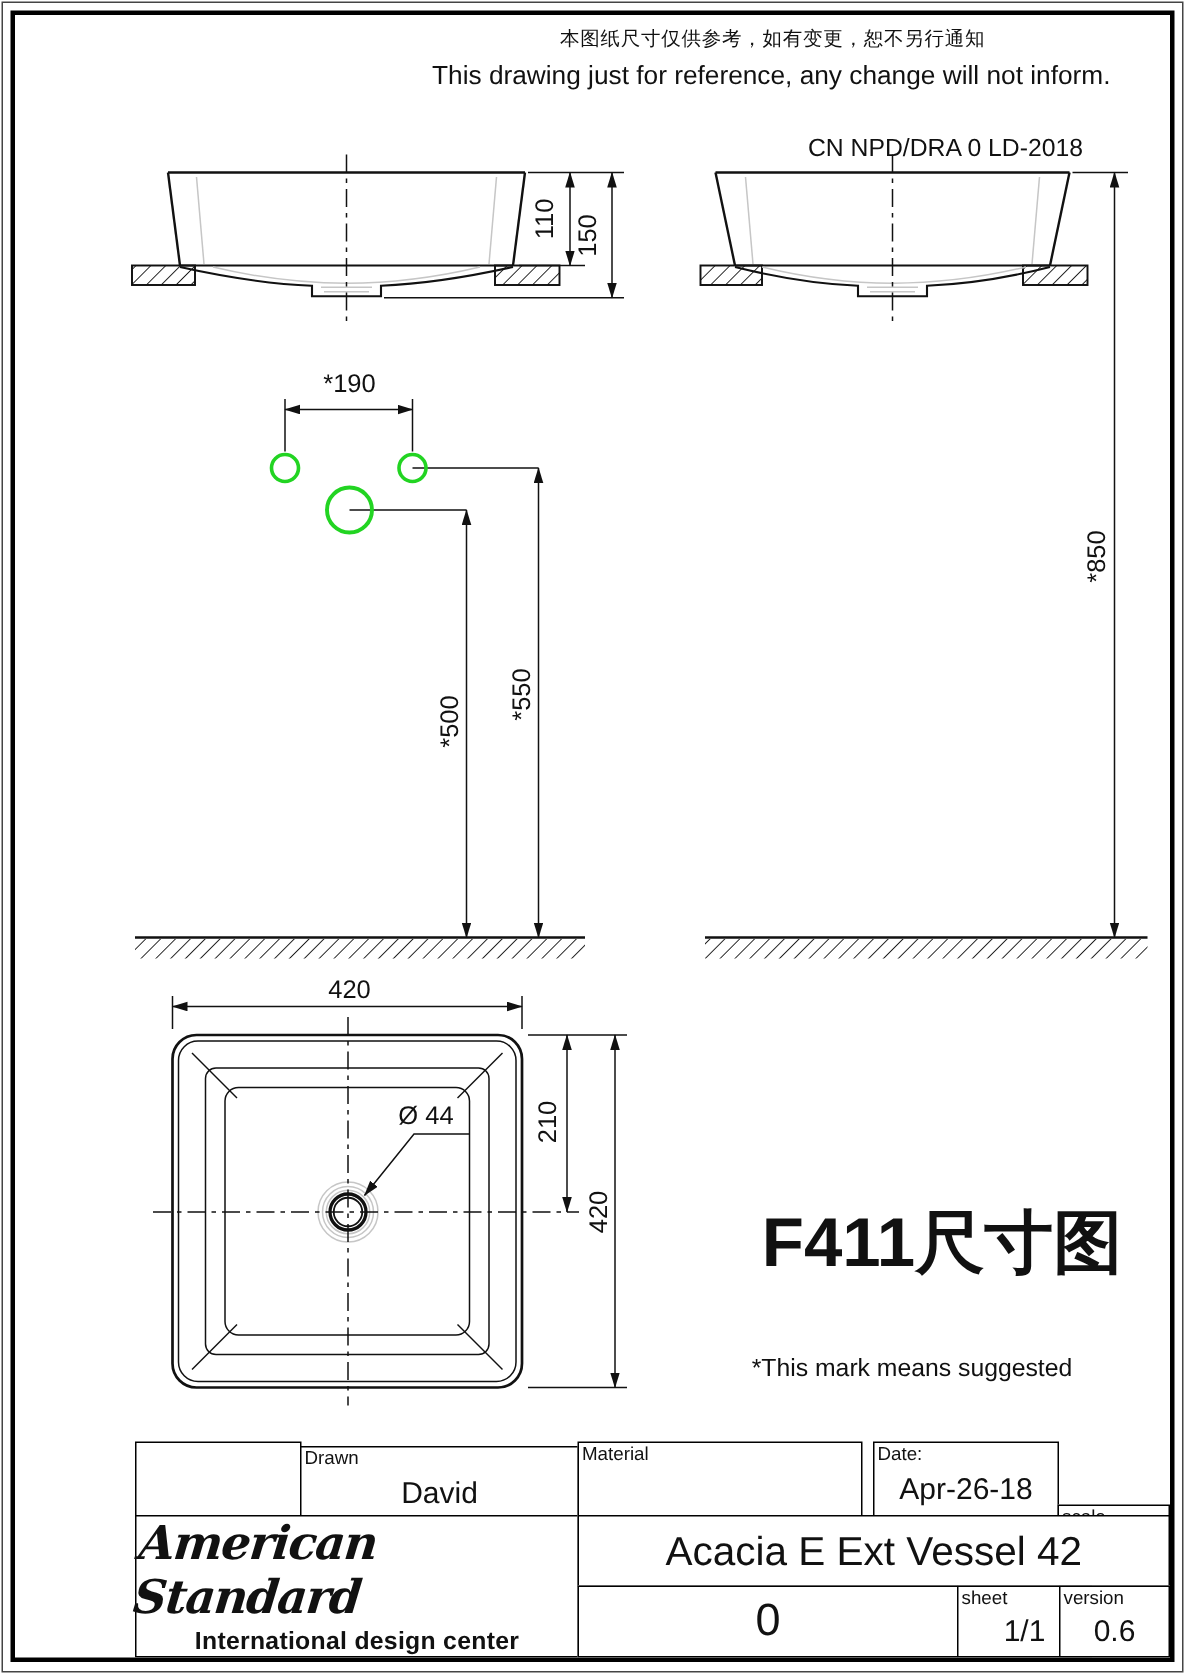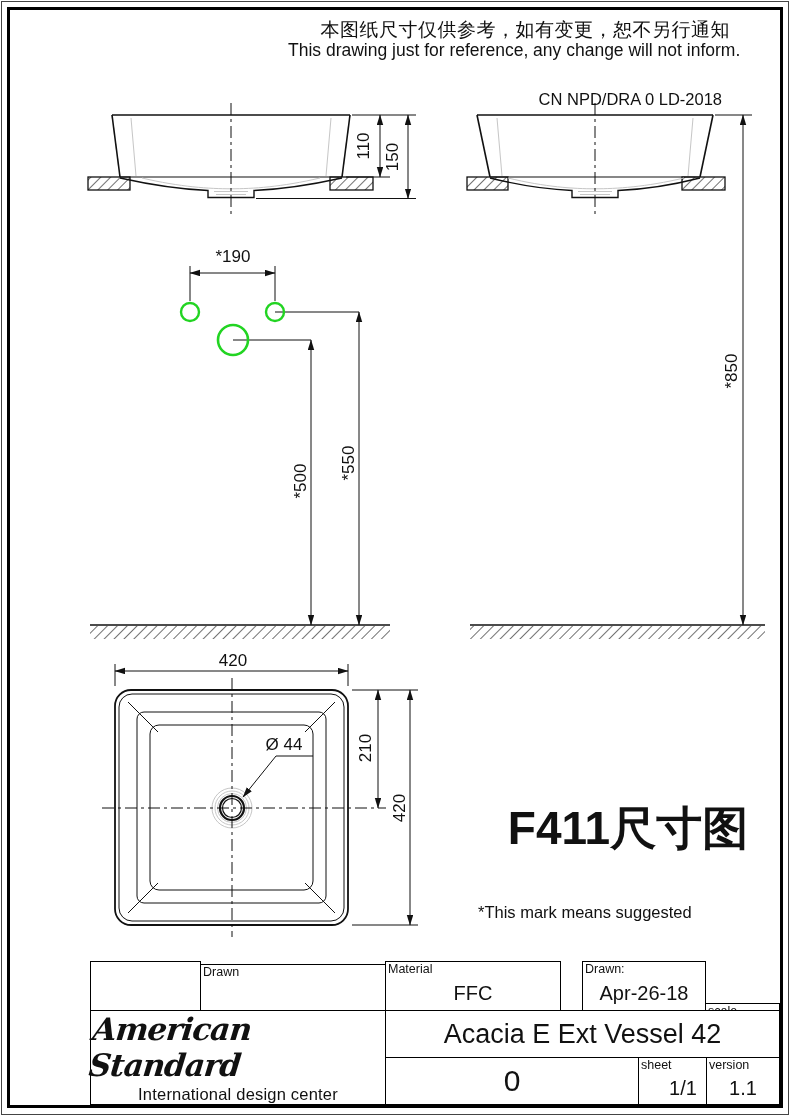--- a/index.html
+++ b/index.html
@@ -5,60 +5,60 @@
   * { margin:0; padding:0; box-sizing:border-box; }
   html,body { background:#fff; }
   .page {
     position:relative; width:790px; height:1117px; background:#fff;
     font-family:"Liberation Sans", sans-serif; color:#111; overflow:hidden;
   }
   .frame-outer { position:absolute; left:1px; top:1px; width:788px; height:1114px; border:1px solid #444; }
   .frame-inner { position:absolute; left:7px; top:7px; width:776px; height:1101px; border:3px solid #000; }
 
   .hdr { position:absolute; white-space:nowrap; }
-  .hdr-zh { left:300px; top:17px; width:430px; font-size:19px; letter-spacing:.5px; text-align:right; }
+  .hdr-zh { left:300px; top:17px; width:430px; font-size:13px; letter-spacing:.5px; text-align:center; }
   .hdr-en { left:288px; top:40px; width:480px; font-size:17.5px; text-align:left; }
   .hdr-code { left:400px; top:62px; width:322px; font-size:16.5px; text-align:right;margin-top:28px; }
 
   svg.canvas { position:absolute; left:0; top:0; }
 
   .lbl { position:absolute; font-size:17px; color:#111; white-space:nowrap;
          transform:translate(-50%,-50%); line-height:1; }
   .rot { transform:translate(-50%,-50%) rotate(-90deg); }
 
   .fig-title { position:absolute; left:478px; top:798px; width:300px; text-align:center;
                font-size:46px; font-weight:600; white-space:nowrap; }
-  .fig-note  { position:absolute; left:478px; top:903px; width:260px; 
+  .fig-note  { position:absolute; left:478px; top:903px; width:260px; text-align:center;
                font-size:16.5px; white-space:nowrap; }
 
   
   .tb { position:absolute; left:90px; top:961px; width:690px; height:144px; }
   .cell { position:absolute; border:1.6px solid #000; background:#fff; }
   .cell .tag { position:absolute; left:2px; top:0px; font-size:12.5px; }
   .cell .val { position:absolute; left:0; right:0; top:14px; bottom:0;
                display:flex; align-items:center; justify-content:center; font-size:20px; }
   .c-empty   { left:0;     top:0;    width:111px; height:50px; }
   .c-drawn   { left:110px; top:3px;    width:186px; height:50px; }
-  .c-mat     { left:295px; top:0;    width:176px; height:50px; }
+  .c-mat     { left:295px; top:0;    width:190px; height:50px; }
   .c-date    { left:492px; top:0;    width:124px; height:50px; }
   .c-scale   { left:615px; top:0;    width:75px;  height:50px;margin-top:42px; }
   .c-logo    { left:0;     top:49px; width:296px; height:95px; }
   .c-prod    { left:295px; top:49px; width:395px; height:48px; }
   .c-rev     { left:295px; top:96px; width:254px; height:48px; }
   .c-sheet   { left:548px; top:96px; width:90px;  height:48px; }
   .c-ver     { left:616px; top:96px; width:74px;  height:48px; }
   .c-prod .pv { position:absolute; inset:0; display:flex; align-items:center; justify-content:center;
                 font-size:27px; }
   .c-rev .rv  { position:absolute; inset:0; display:flex; align-items:center; justify-content:center;
                 font-size:30px; }
   .logo-wrap { position:absolute; inset:0; display:flex; flex-direction:column;
                align-items:center; justify-content:center; gap:2px; }
   .logo-script { font-family:"DejaVu Serif", serif; font-style:italic; font-weight:bold;
                  font-size:31px; letter-spacing:-1px; transform:skewX(-6deg); }
-  .logo-sub { font-size:16.5px; font-weight:normal; letter-spacing:.2px; }
+  .logo-sub { font-size:16.5px; font-weight:bold; letter-spacing:.2px; }
 </style>
 </head>
 <body>
 
 <div class="page">
   <div class="frame-outer"></div>
   <div class="frame-inner"></div>
 
   <div class="hdr hdr-zh">本图纸尺寸仅供参考，如有变更，恕不另行通知</div>
   <div class="hdr hdr-en">This drawing just for reference, any change will not inform.</div>
@@ -188,29 +188,29 @@
   <div class="lbl" style="left:284px; top:744px;">Ø 44</div>
 
   <div class="fig-title">F411尺寸图</div>
   <div class="fig-note">*This mark means suggested</div>
 
   <div class="tb">
     <div class="cell c-empty"></div>
 
     <div class="cell c-drawn">
       <span class="tag">Drawn</span>
+      <span class="val">David</span>
     </div>
 
     <div class="cell c-mat">
       <span class="tag">Material</span>
-      <span class="val">FFC</span>
     </div>
 
     <div class="cell c-date">
-      <span class="tag">Drawn:</span>
+      <span class="tag">Date:</span>
       <span class="val">Apr-26-18</span>
     </div>
 
     <div class="cell c-scale">
       <span class="tag">scale</span>
       <span class="val">1/1</span>
     </div>
 
     <div class="cell c-logo">
       <div class="logo-wrap">
@@ -227,16 +227,16 @@
       <span class="rv">0</span>
     </div>
 
     <div class="cell c-sheet">
       <span class="tag">sheet</span>
       <span class="val">1/1</span>
     </div>
 
     <div class="cell c-ver">
       <span class="tag">version</span>
-      <span class="val">1.1</span>
+      <span class="val">0.6</span>
     </div>
   </div>
 </div>
 
 </body></html>

